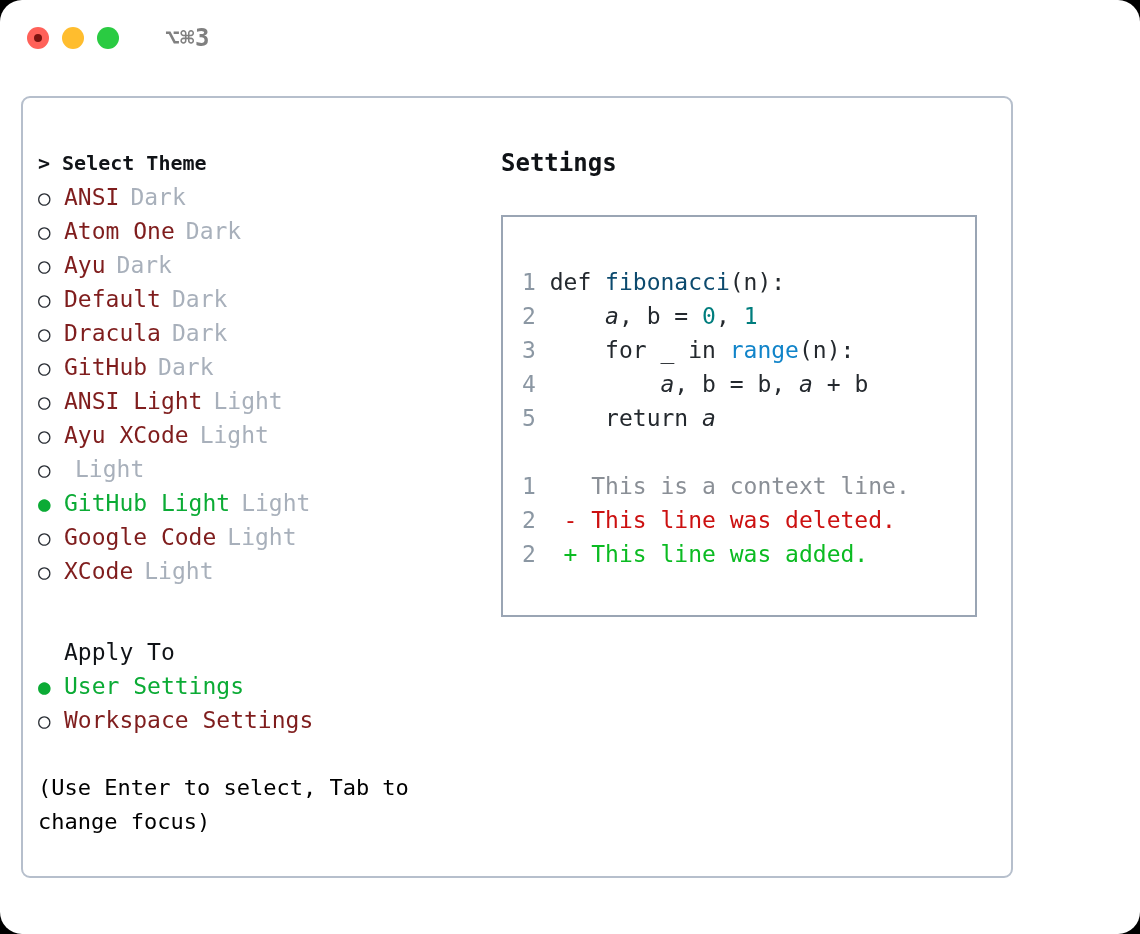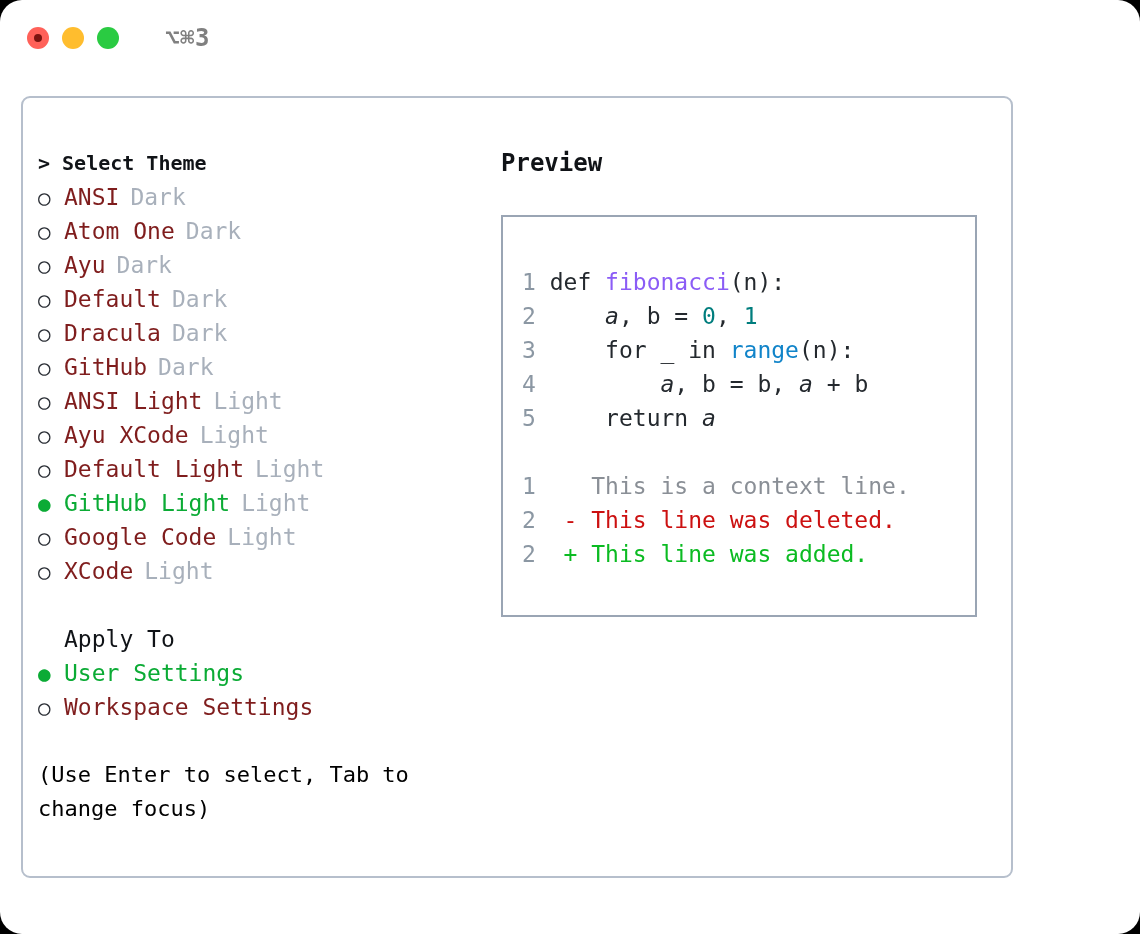--- a/index.html
+++ b/index.html
@@ -123,21 +123,21 @@
     line-height: 34px;
   }
   .bullet.on { color: #0bab35; }
   .opt-label { color: #7f1d1d; }
   .opt.selected .opt-label { color: #0bab35; }
   .opt-tag {
     color: #a8b0bb;
     padding-left: 11px;
   }
 
-  .apply-block { margin-top: 34px; }
+  .apply-block { margin-top: 47px; }
   .apply-head {
     display: flex;
     align-items: baseline;
     height: 34px;
     line-height: 34px;
     font-size: 23px;
     color: #101317;
     white-space: pre;
   }
   .apply-head .bullet { color: transparent; }
@@ -177,21 +177,21 @@
     position: absolute;
     left: 19px;
     top: 48px;
     font-size: 23px;
     line-height: 34px;
     white-space: pre;
   }
   .cline { display: block; white-space: pre; }
   .ln { color: #8b97a3; }
   .kw { color: #24292e; }
-  .fn { color: #8b5cf6; }
+  .fn { color: #0c4a6e; }
   .num { color: #007d7d; }
   .builtin { color: #1184c9; }
   .plain { color: #24292e; }
   .ital { font-style: italic; color: #24292e; }
 
   .diff {
     position: absolute;
     left: 19px;
     top: 252px;
     font-size: 23px;
@@ -225,42 +225,42 @@
         <div class="section-title">&gt; Select Theme</div>
         <ul class="list" id="theme-list">
             <li class="opt"><span class="bullet">○</span><span class="opt-label">ANSI</span><span class="opt-tag">Dark</span></li>
             <li class="opt"><span class="bullet">○</span><span class="opt-label">Atom One</span><span class="opt-tag">Dark</span></li>
             <li class="opt"><span class="bullet">○</span><span class="opt-label">Ayu</span><span class="opt-tag">Dark</span></li>
             <li class="opt"><span class="bullet">○</span><span class="opt-label">Default</span><span class="opt-tag">Dark</span></li>
             <li class="opt"><span class="bullet">○</span><span class="opt-label">Dracula</span><span class="opt-tag">Dark</span></li>
             <li class="opt"><span class="bullet">○</span><span class="opt-label">GitHub</span><span class="opt-tag">Dark</span></li>
             <li class="opt"><span class="bullet">○</span><span class="opt-label">ANSI Light</span><span class="opt-tag">Light</span></li>
             <li class="opt"><span class="bullet">○</span><span class="opt-label">Ayu XCode</span><span class="opt-tag">Light</span></li>
-            <li class="opt"><span class="bullet">○</span><span class="opt-label">Default Light</span><span class="opt-tag">Light</span></li>
+            <li class="opt"><span class="bullet">○</span><span class="opt-tag">Light</span></li>
             <li class="opt selected"><span class="bullet on">●</span><span class="opt-label">GitHub Light</span><span class="opt-tag">Light</span></li>
             <li class="opt"><span class="bullet">○</span><span class="opt-label">Google Code</span><span class="opt-tag">Light</span></li>
             <li class="opt"><span class="bullet">○</span><span class="opt-label">XCode</span><span class="opt-tag">Light</span></li>
           </ul>
 
         <div class="apply-block">
           <div class="apply-head">
             <span class="bullet">○</span>
             <span>Apply To</span>
           </div>
           <ul class="list" id="apply-list">
               <li class="opt selected"><span class="bullet on">●</span><span class="opt-label">User Settings</span></li>
               <li class="opt"><span class="bullet">○</span><span class="opt-label">Workspace Settings</span></li>
             </ul>
         </div>
 
         <div class="hint">(Use Enter to select, Tab to change focus)</div>
       </div>
 
       <div class="right-col">
-        <div class="preview-title">Preview</div>
+        <div class="preview-title">Settings</div>
         <div class="preview-box">
           <div class="code" id="code-block"><div class="cline"><span class="ln">1</span> <span class="kw">def </span><span class="fn">fibonacci</span><span class="plain">(n):</span></div><div class="cline"><span class="ln">2</span> <span class="plain">    </span><span class="ital">a</span><span class="plain">, b = </span><span class="num">0</span><span class="plain">, </span><span class="num">1</span></div><div class="cline"><span class="ln">3</span> <span class="plain">    for _ in </span><span class="builtin">range</span><span class="plain">(n):</span></div><div class="cline"><span class="ln">4</span> <span class="plain">        </span><span class="ital">a</span><span class="plain">, b = b, </span><span class="ital">a</span><span class="plain"> + b</span></div><div class="cline"><span class="ln">5</span> <span class="plain">    return </span><span class="ital">a</span></div></div>
           <div class="diff" id="diff-block"><div class="cline"><span class="ln">1</span><span class="d-ctx">    </span><span class="d-ctx">This is a context line.</span></div><div class="cline"><span class="ln">2</span><span class="d-del">  - </span><span class="d-del">This line was deleted.</span></div><div class="cline"><span class="ln">2</span><span class="d-add">  + </span><span class="d-add">This line was added.</span></div></div>
         </div>
       </div>
 
     </div>
   </div>
 </div>
 

